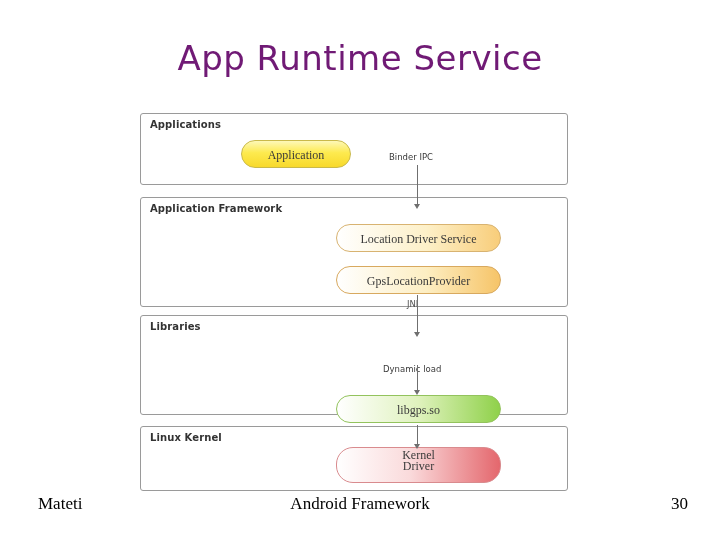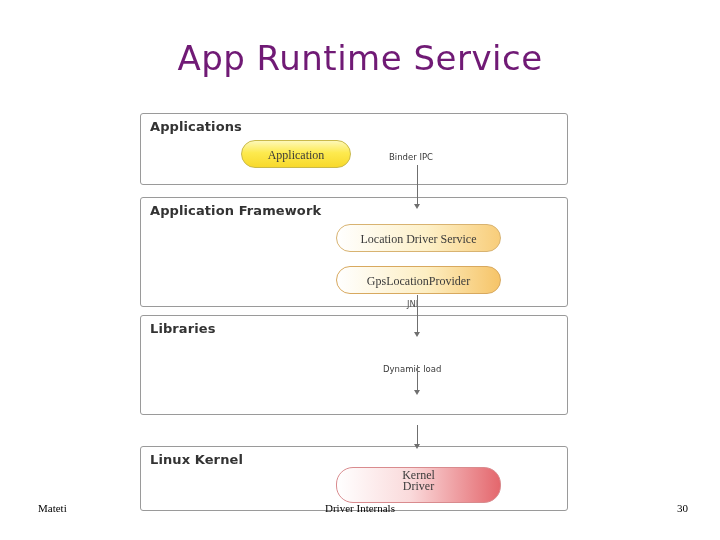--- a/index.html
+++ b/index.html
@@ -45,31 +45,31 @@
     border: 1px solid #9a9a9a;
     border-radius: 3px;
     background: #ffffff;
     box-sizing: border-box;
   }
   .layer-label {
     position: absolute;
     left: 9px;
     top: 5px;
     font-family: "DejaVu Sans", sans-serif;
-    font-size: 13px;
+    font-size: 10px;
     color: #333333;
     font-weight: 600;
     letter-spacing: 0.1px;
   }
 
   
   .layer-applications       { top: 0px;   height: 72px; }
   .layer-framework          { top: 84px;  height: 110px; }
   .layer-libraries          { top: 202px; height: 100px; }
-  .layer-kernel             { top: 313px; height: 65px; margin-top: 20px; }
+  .layer-kernel             { top: 313px; height: 65px; }
 
   
   .node {
     position: absolute;
     height: 28px;
     line-height: 28px;
     border-radius: 14px;
     border: 1px solid #9b9b73;
     text-align: center;
     font-family: Liberation Serif, serif;
@@ -165,21 +165,21 @@
   .arrowhead-dynamic { left: 274px; top: 277px; }
 
   .arrow-kernel      { left: 277px; top: 312px; height: 20px; }
   .arrowhead-kernel  { left: 274px; top: 331px; }
 
   
   .footer-left, .footer-center, .footer-right {
     position: absolute;
     bottom: 26px;
     font-family: "Liberation Serif", serif;
-    font-size: 11px;
+    font-size: 17px;
     color: #000000;
   }
   .footer-left   { left: 38px; }
   .footer-center { left: 0; width: 720px; text-align: center; }
   .footer-right  { right: 32px; }
 </style>
 </head>
 <body>
 
 <div class="slide-title">App  Runtime Service</div>
@@ -193,20 +193,21 @@
   </div>
 
   <div class="layer layer-framework">
     <div class="layer-label">Application Framework</div>
     <div class="node node-location-manager">Location Driver Service</div>
     <div class="node node-gpslocationprovider">GpsLocationProvider</div>
   </div>
 
   <div class="layer layer-libraries">
     <div class="layer-label">Libraries</div>
+    <div class="node node-libgps">libgps.so</div>
   </div>
 
   <div class="layer layer-kernel">
     <div class="layer-label">Linux Kernel</div>
     <div class="node node-kernel-driver">
       <span>Kernel</span>
       <span>Driver</span>
     </div>
   </div>
 
@@ -219,14 +220,14 @@
 
   <div class="free-label label-dynamic">Dynamic load</div>
   <div class="arrow arrow-dynamic"></div>
   <div class="arrowhead arrowhead-dynamic"></div>
 
   <div class="arrow arrow-kernel"></div>
   <div class="arrowhead arrowhead-kernel"></div>
 </div>
 
 <div class="footer-left">Mateti</div>
-<div class="footer-center">Driver Internals</div>
+<div class="footer-center">Android Framework</div>
 <div class="footer-right">30</div>
 
 </body></html>

